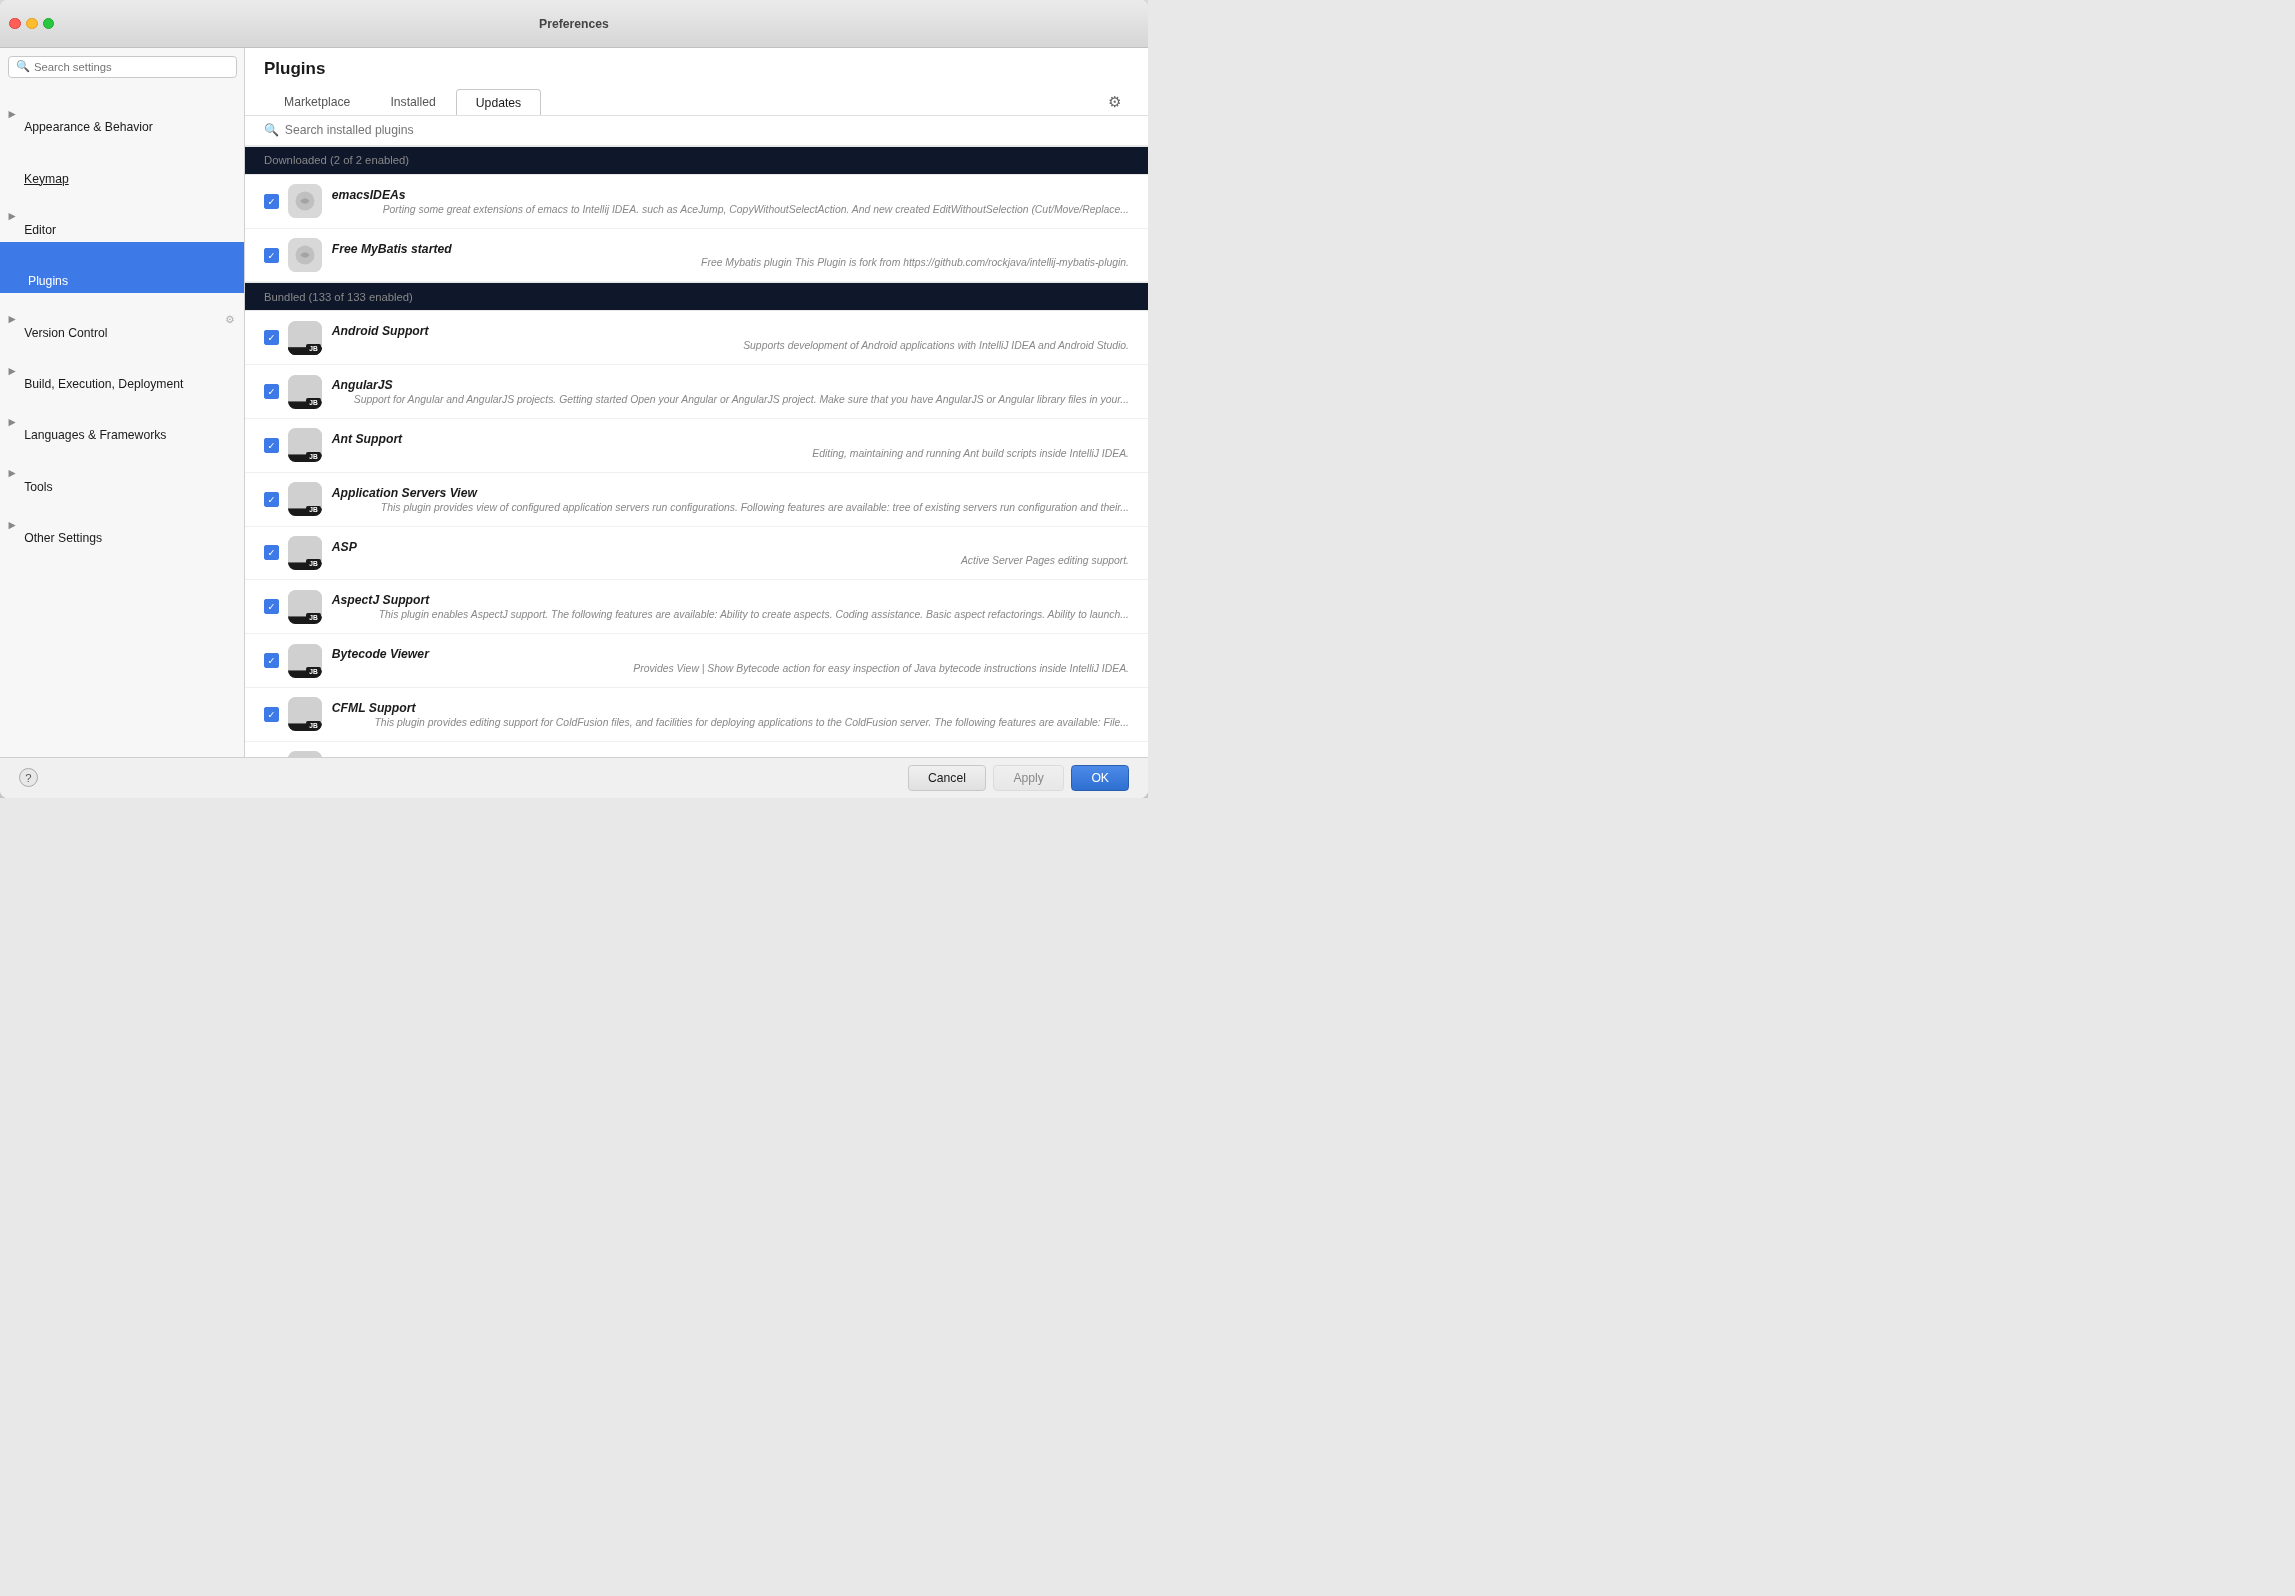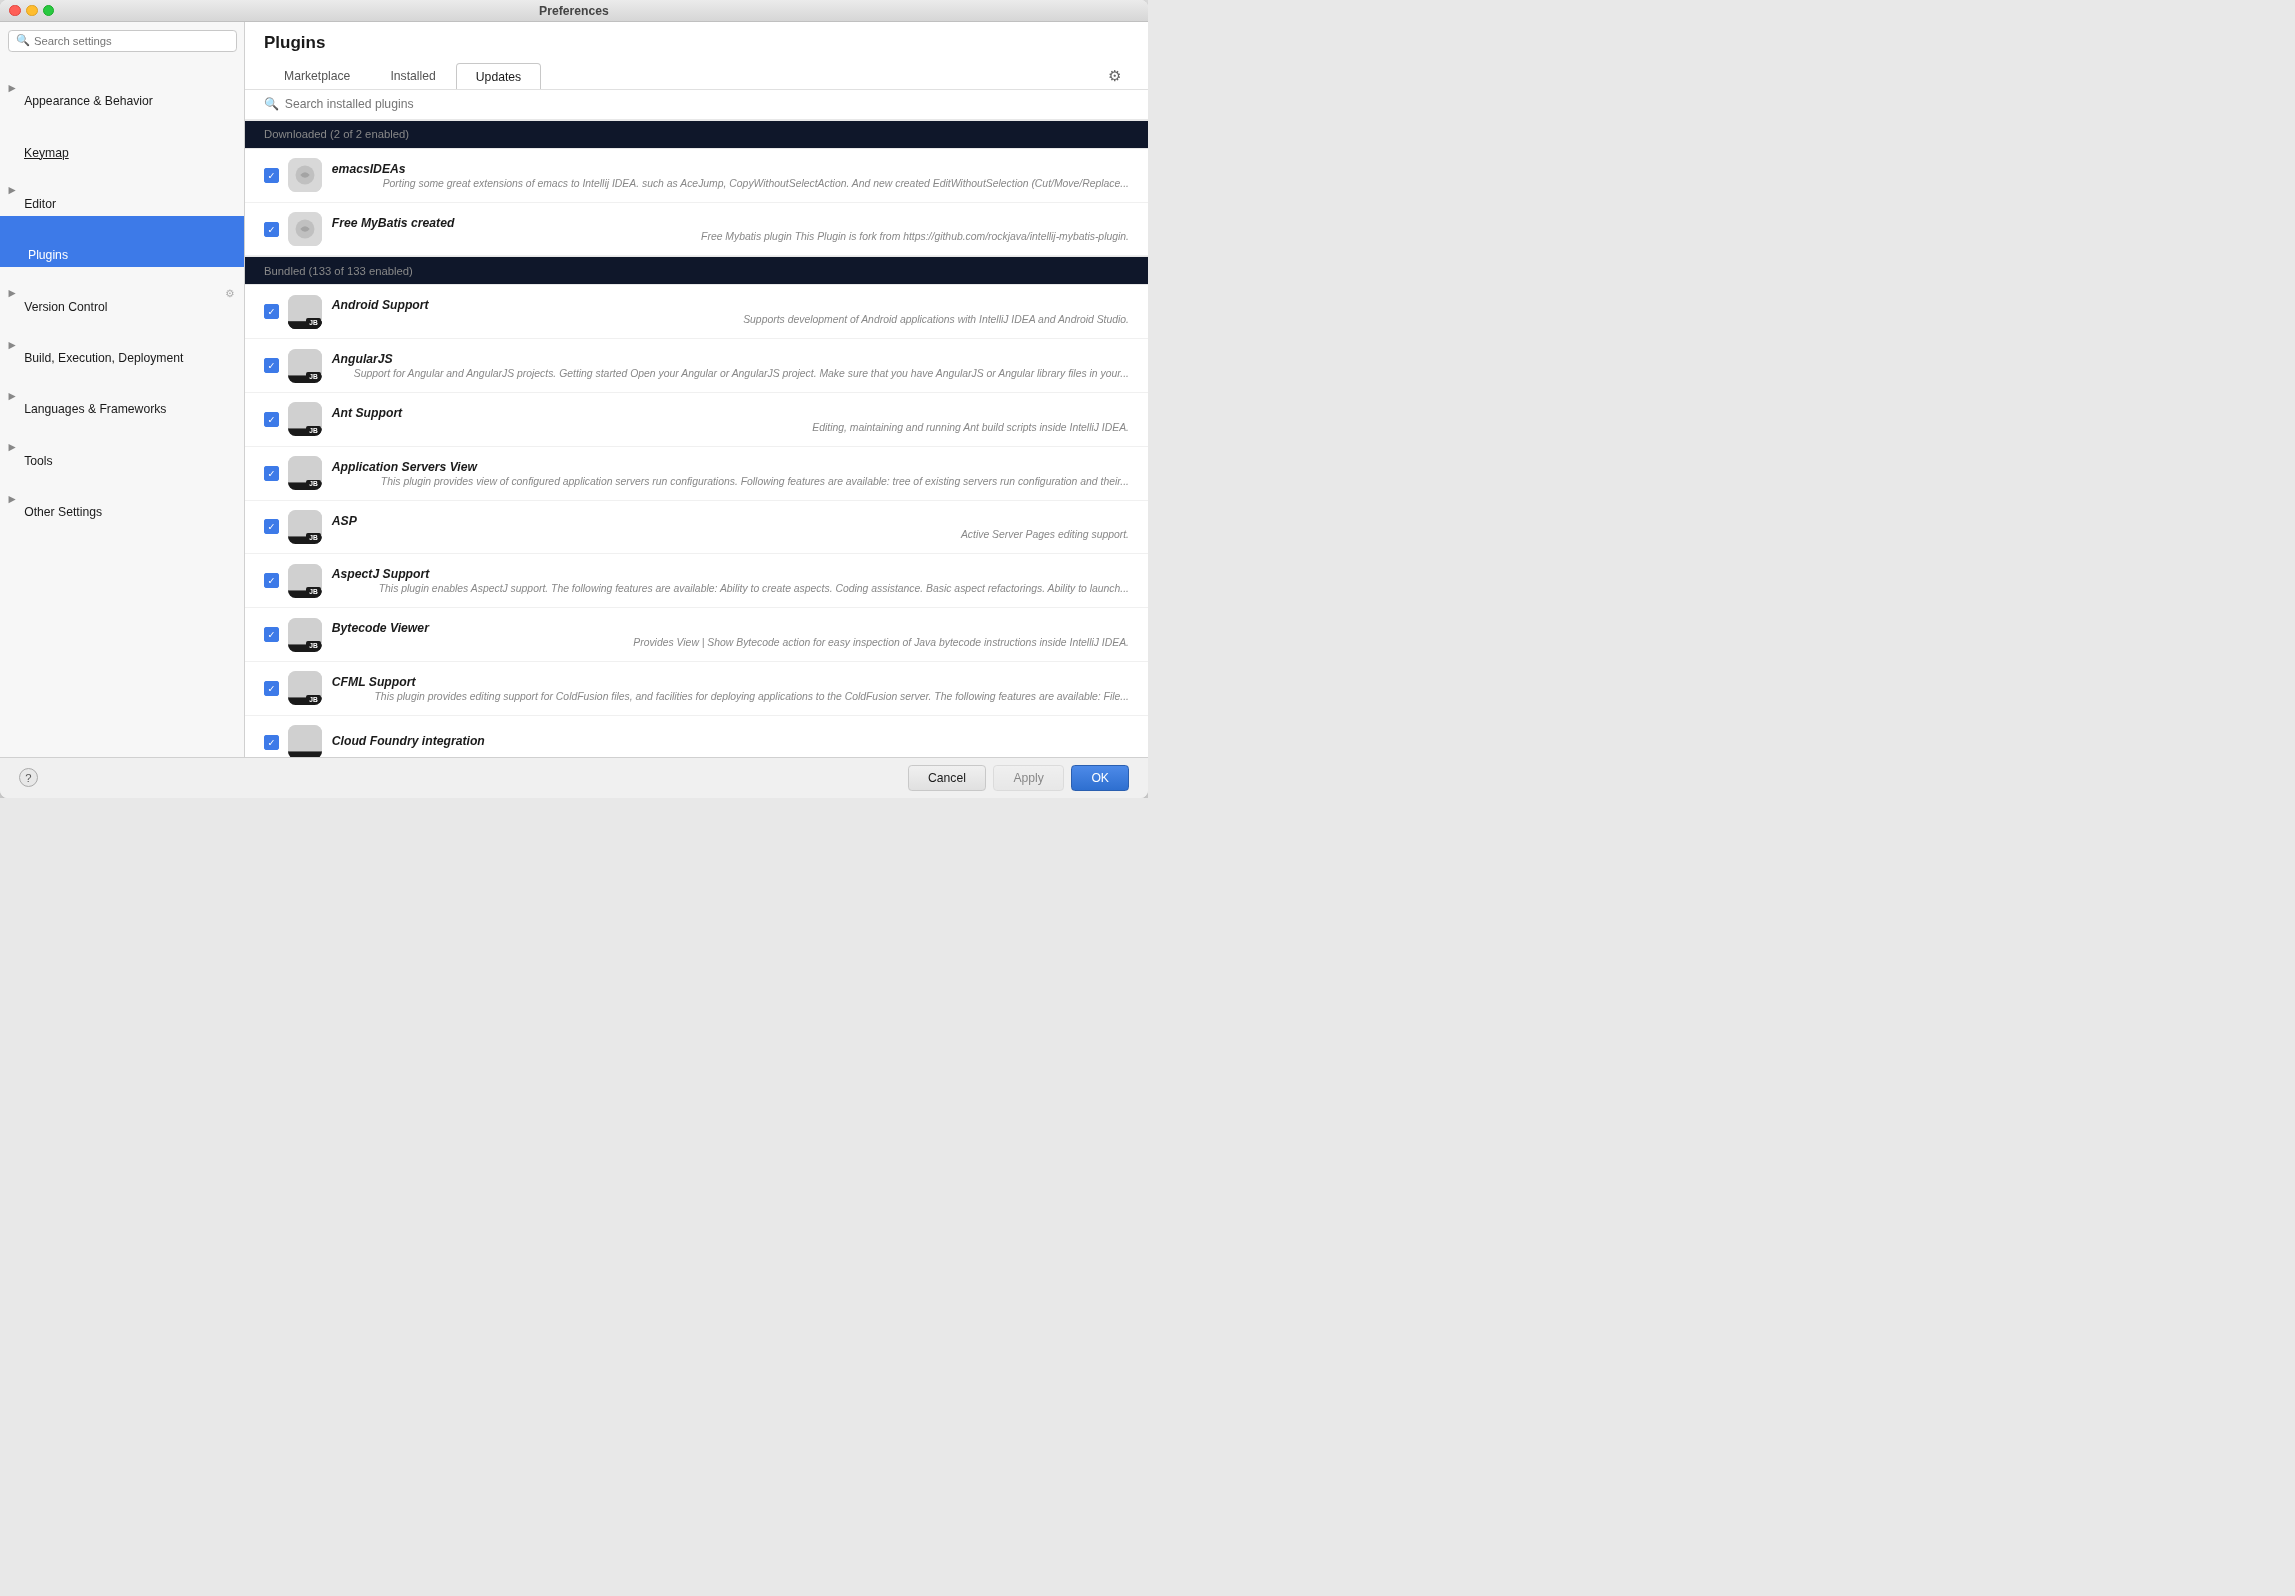--- a/index.html
+++ b/index.html
@@ -16,21 +16,21 @@
       height: 798px;
       background: #f0f0f0;
       border-radius: 7.5px;
       overflow: hidden;
       display: flex;
       flex-direction: column;
       box-shadow: 0 9.4px 38px rgba(0,0,0,0.4);
     }
     .title-bar {
       background: linear-gradient(180deg, #ebebeb 0%, #d6d6d6 100%);
-      height: 22px;
+      height: 48px;
       display: flex;
       align-items: center;
       justify-content: center;
       position: relative;
       border-bottom: 0.9px solid #c0c0c0;
       flex-shrink: 0;
     }
     .traffic-lights {
       position: absolute;
       left: 9.4px;
@@ -410,21 +410,21 @@
         <div class="plugin-item">
           <div class="checkbox">✓</div>
           <div class="plugin-icon">
             <svg width="34" height="34" viewBox="0 0 36 36">
               <rect width="36" height="36" rx="8" fill="#d8d8d8"></rect>
               <circle cx="18" cy="18" r="10" fill="#c0c0c0"></circle>
               <path d="M13 18 Q18 12 23 18 Q18 24 13 18" fill="#888" opacity="0.5"></path>
             </svg>
           </div>
           <div class="plugin-info">
-            <div class="plugin-name">Free MyBatis created</div>
+            <div class="plugin-name">Free MyBatis started</div>
             <div class="plugin-desc">Free Mybatis plugin This Plugin is fork from https://github.com/rockjava/intellij-mybatis-plugin.</div>
           </div>
         </div>
 
         <div class="section-header">Bundled (133 of 133 enabled)</div>
 
         <div class="plugin-item">
           <div class="checkbox">✓</div>
           <div class="plugin-icon" style="background:linear-gradient(135deg,#ddd,#c8c8c8);">
             <svg width="34" height="34" viewBox="0 0 36 36">

